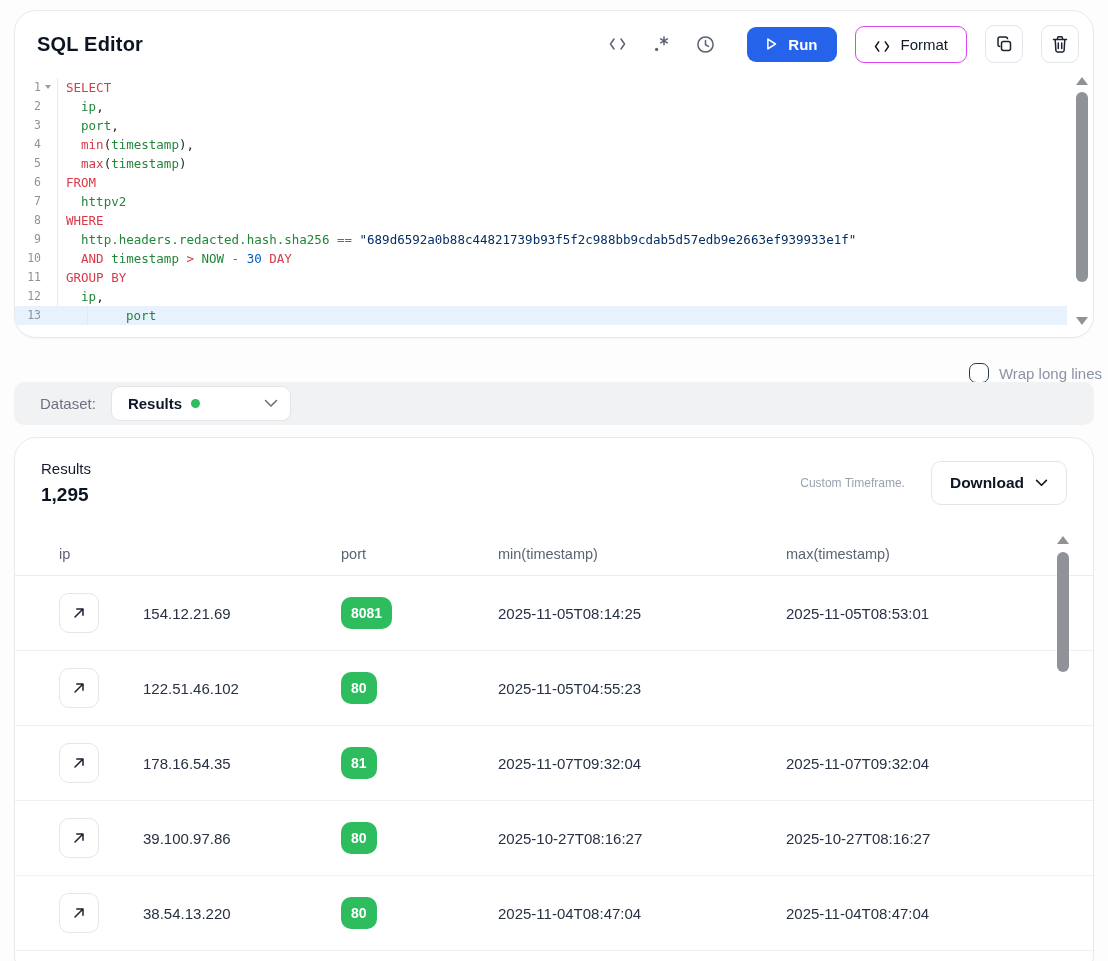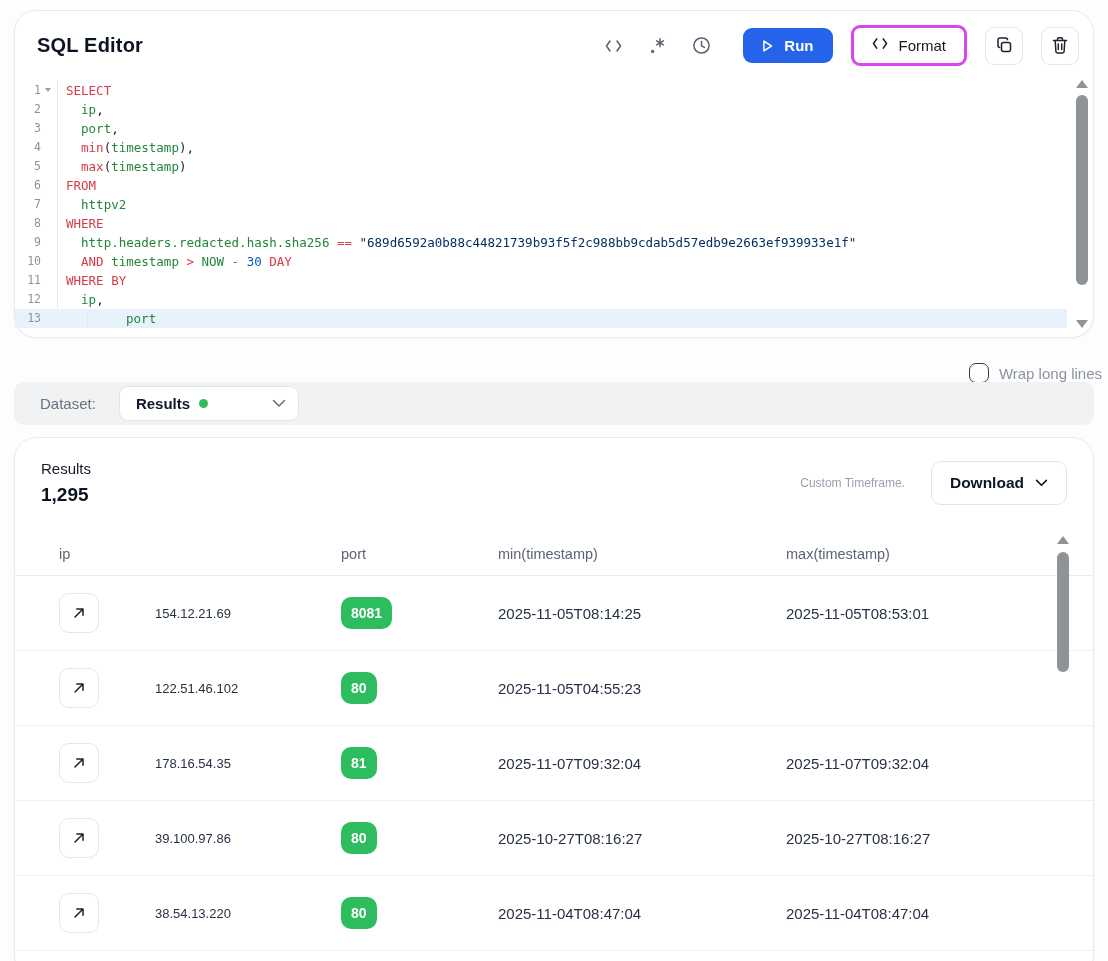--- a/index.html
+++ b/index.html
@@ -11,22 +11,22 @@
 
   
   .editor-card { position:absolute; left:14px; top:10px; width:1080px; height:328px; }
   .editor-header { display:flex; align-items:center; padding:14px 14px 10px 22px; }
   .editor-title { font-size:20px; font-weight:700; color:#0c1422; letter-spacing:.2px; }
   .header-actions { margin-left:auto; display:flex; align-items:center; gap:18px; }
   .icon-ghost { background:none; border:none; cursor:pointer; padding:4px; display:flex; align-items:center; color:#5a6270; }
   .run-btn { display:flex; align-items:center; gap:9px; background:var(--accent,#2563eb); color:#fff;
              border:none; border-radius:9px; padding:9px 20px 9px 16px; font-size:15px; font-weight:600;
              font-family:inherit; cursor:pointer; margin-left:10px; }
-  .format-btn { display:flex; align-items:flex-start; gap:10px; background:#fff; color:#131a26;
-             border:3px solid #d946ef; border-radius:9px; padding:9px 18px; font-size:15px; font-weight:500;
+  .format-btn { display:flex; align-items:flex-end; gap:10px; background:#fff; color:#131a26;
+             border:1px solid #d946ef; border-radius:9px; padding:9px 18px; font-size:15px; font-weight:500;
              font-family:inherit; cursor:pointer; }
   .square-btn { width:38px; height:38px; display:flex; align-items:center; justify-content:center;
              background:#fff; border:1px solid #e4e6ea; border-radius:9px; cursor:pointer; color:#1b2330; }
 
   .editor-body { position:relative; padding:5px 26px 0 0; height:262px; }
   .code-line { display:grid; grid-template-columns:26px 16px 1px 1fr; height:19px; line-height:19px;
                font-family:"DejaVu Sans Mono", monospace; font-size:12.5px; white-space:pre; }
   .code-line.active { background:var(--active-line,#e8f2fc);gap:15px; }
   .ln { text-align:right; color:#8d939c; font-size:11.5px; }
   .fold { position:relative; }
@@ -50,21 +50,21 @@
   .sb-thumb { width:12px; background:#8f9398; border-radius:7px; margin:7px 0; }
   .editor-thumb { height:190px; }
 
   
   .wrap-row { position:absolute; top:363px; right:6px; display:flex; align-items:center; gap:10px; }
   .checkbox { width:20px; height:20px; border:1.6px solid #2c3a52; border-radius:7px; background:#fff; cursor:pointer; }
   .wrap-label { font-size:15px; color:#8c93a3; }
 
   
   .dataset-bar { position:absolute; left:14px; top:382px; width:1080px; height:43px; background:#f1f2f4;
-                 border-radius:10px; display:flex; align-items:center; padding-left:26px; gap:23px; }
+                 border-radius:10px; display:flex; align-items:center; padding-left:26px; gap:15px; }
   .dataset-label { font-size:15px; color:#6b7280; }
   .dataset-select { width:180px; height:35px; background:#fff; border:1px solid #e2e4e9; border-radius:9px;
                  display:flex; align-items:center; padding:0 12px 0 16px; cursor:pointer; }
   .dataset-select .sel-text { font-size:15px; font-weight:700; color:#0f172a; }
   .dot { width:9px; height:9px; border-radius:50%; background:var(--green,#2ebd5e); margin-left:9px; }
   .dataset-select svg { margin-left:auto; }
 
   
   .results-card { position:absolute; left:14px; top:437px; width:1080px; height:540px; padding:22px 0 0 0; overflow:hidden; }
   .results-header { display:flex; align-items:center; padding:0 26px; }
@@ -78,21 +78,21 @@
 
   .table-wrap { position:relative; margin-top:26px; }
   .tgrid { display:grid; grid-template-columns:282px 157px 288px 1fr; align-items:center;
            padding:0 70px 0 44px; }
   .thead { height:44px; border-bottom:1px solid #e9edf2; }
   .thead span { font-size:14.5px; color:#5b6472; }
   .trow { height:75px; border-bottom:1px solid #edf1f6; }
   .cell-ip { display:flex; align-items:center; }
   .open-btn { width:40px; height:40px; background:#fff; border:1px solid #e3e6ea; border-radius:10px;
               display:flex; align-items:center; justify-content:center; cursor:pointer; }
-  .ip-text { margin-left:56px; font-size:13px; color:#273143; }
+  .ip-text { margin-left:44px; font-size:15px; color:#273143; }
   .port-badge { display:inline-block; background:var(--green,#2ebd5e); color:#fff; font-size:14px;
               font-weight:700; padding:8px 10px; border-radius:10px; }
   .ts { font-size:15px; color:#273143; }
   .table-scrollbar { position:absolute; right:24px; top:4px; width:13px;
               display:flex; flex-direction:column; align-items:center; }
   .table-thumb { height:120px; margin:8px 0 0 0; }
 </style>
 </head>
 <body>
 
@@ -152,21 +152,21 @@
         <div class="code-line"><span class="ln">1</span><span class="fold has"></span><span class="gut-div"></span><span class="code-text"><span class="tok-kw">SELECT</span></span></div>
         <div class="code-line"><span class="ln">2</span><span class="fold"></span><span class="gut-div"></span><span class="code-text"><span class="tok-plain">  </span><span class="tok-id">ip</span><span class="tok-plain">,</span></span></div>
         <div class="code-line"><span class="ln">3</span><span class="fold"></span><span class="gut-div"></span><span class="code-text"><span class="tok-plain">  </span><span class="tok-id">port</span><span class="tok-plain">,</span></span></div>
         <div class="code-line"><span class="ln">4</span><span class="fold"></span><span class="gut-div"></span><span class="code-text"><span class="tok-plain">  </span><span class="tok-kw">min</span><span class="tok-plain">(</span><span class="tok-id">timestamp</span><span class="tok-plain">),</span></span></div>
         <div class="code-line"><span class="ln">5</span><span class="fold"></span><span class="gut-div"></span><span class="code-text"><span class="tok-plain">  </span><span class="tok-kw">max</span><span class="tok-plain">(</span><span class="tok-id">timestamp</span><span class="tok-plain">)</span></span></div>
         <div class="code-line"><span class="ln">6</span><span class="fold"></span><span class="gut-div"></span><span class="code-text"><span class="tok-kw">FROM</span></span></div>
         <div class="code-line"><span class="ln">7</span><span class="fold"></span><span class="gut-div"></span><span class="code-text"><span class="tok-plain">  </span><span class="tok-id">httpv2</span></span></div>
         <div class="code-line"><span class="ln">8</span><span class="fold"></span><span class="gut-div"></span><span class="code-text"><span class="tok-kw">WHERE</span></span></div>
         <div class="code-line"><span class="ln">9</span><span class="fold"></span><span class="gut-div"></span><span class="code-text"><span class="tok-plain">  </span><span class="tok-id">http.headers.redacted.hash.sha256</span><span class="tok-plain"> </span><span class="tok-op">==</span><span class="tok-plain"> </span><span class="tok-str">"689d6592a0b88c44821739b93f5f2c988bb9cdab5d57edb9e2663ef939933e1f"</span></span></div>
         <div class="code-line"><span class="ln">10</span><span class="fold"></span><span class="gut-div"></span><span class="code-text"><span class="tok-plain">  </span><span class="tok-kw">AND</span><span class="tok-plain"> </span><span class="tok-id">timestamp</span><span class="tok-plain"> </span><span class="tok-op">&gt;</span><span class="tok-plain"> </span><span class="tok-id">NOW</span><span class="tok-plain"> </span><span class="tok-op">-</span><span class="tok-plain"> </span><span class="tok-num">30</span><span class="tok-plain"> </span><span class="tok-kw">DAY</span></span></div>
-        <div class="code-line"><span class="ln">11</span><span class="fold"></span><span class="gut-div"></span><span class="code-text"><span class="tok-kw">WHERE BY</span></span></div>
+        <div class="code-line"><span class="ln">11</span><span class="fold"></span><span class="gut-div"></span><span class="code-text"><span class="tok-kw">GROUP BY</span></span></div>
         <div class="code-line"><span class="ln">12</span><span class="fold"></span><span class="gut-div"></span><span class="code-text"><span class="tok-plain">  </span><span class="tok-id">ip</span><span class="tok-plain">,</span></span></div>
         <div class="code-line active"><span class="ln">13</span><span class="fold"></span><span class="gut-div"></span><span class="code-text"><span class="tok-plain">  </span><span class="tok-id">port</span></span></div>
       </div>
     <div class="v-scrollbar">
       <div class="tri-up"></div>
       <div class="sb-thumb editor-thumb"></div>
       <div class="tri-down" style="margin-top:auto;"></div>
     </div>
   </div>
 </div>

